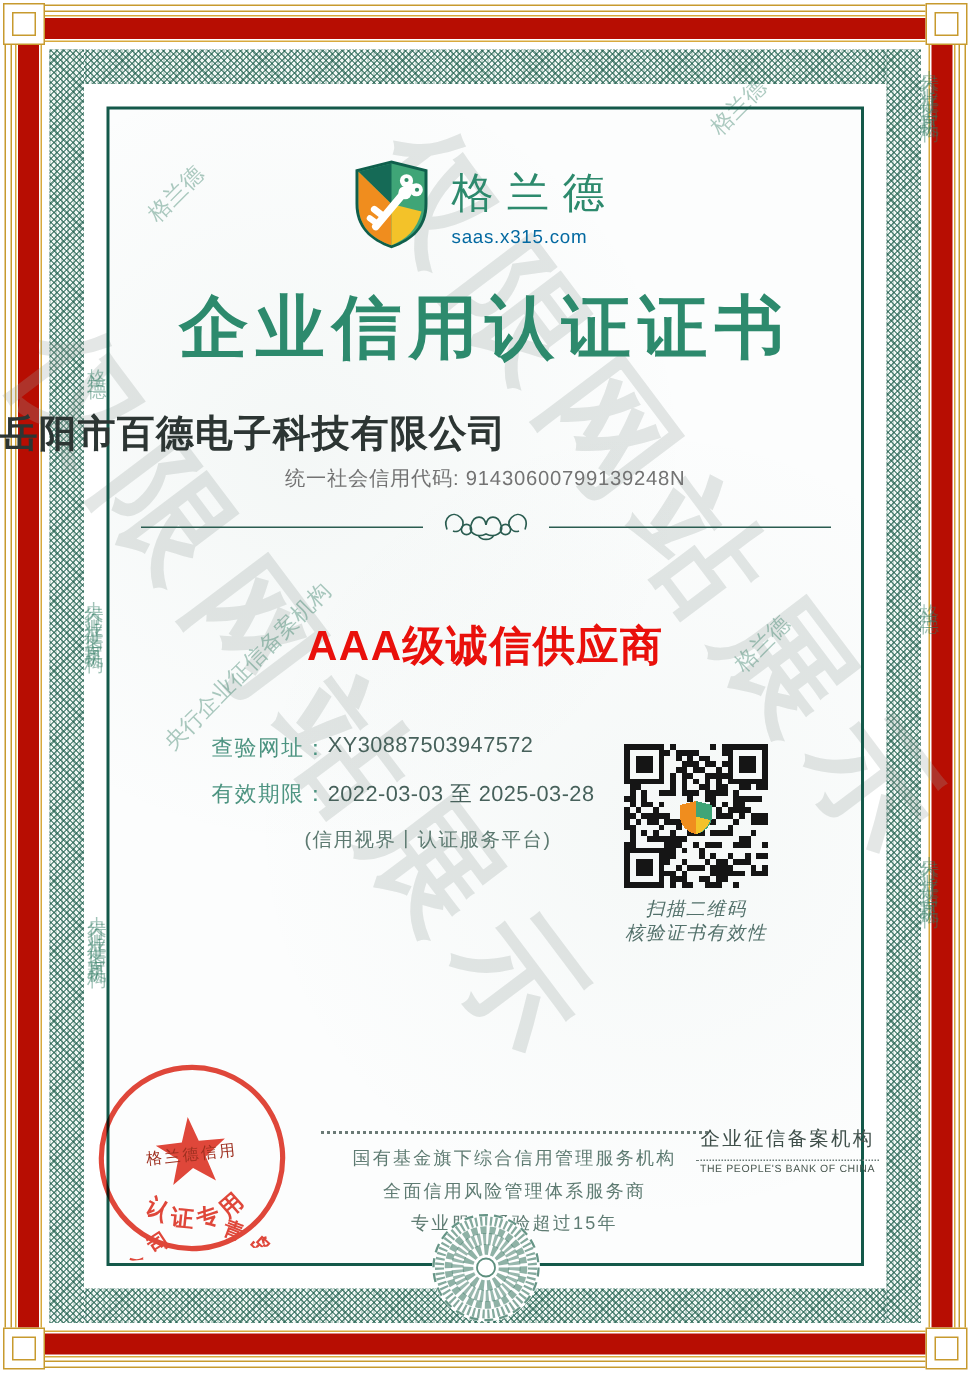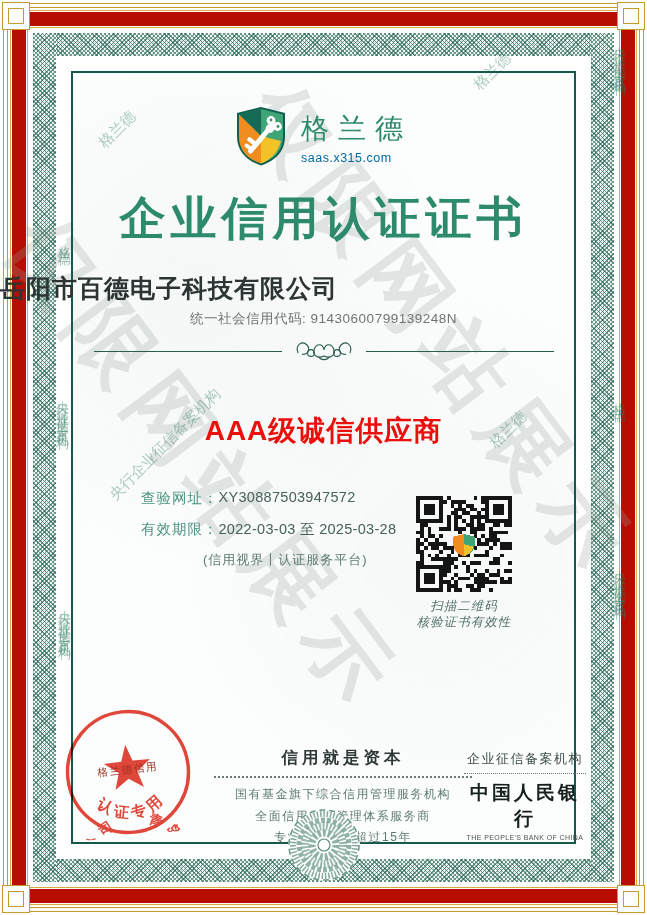--- a/index.html
+++ b/index.html
@@ -529,33 +529,31 @@
       <textPath href="#ringPath" startOffset="14">青岛格兰德信用管理咨询有限公司</textPath>
     </text>
     <polygon fill="#e0392b" points="63,36 68.6,52.2 85.8,52.6 72.1,63 77.1,79.4 63,69.6 48.9,79.4 53.9,63 40.2,52.6 57.4,52.2"></polygon>
     <text x="63" y="64" text-anchor="middle" font-size="10.5" letter-spacing="1.5" fill="#99200f">格兰德信用</text>
     <text font-size="15" font-weight="bold" fill="#e0392b" letter-spacing="4">
       <textPath href="#smilePath" startOffset="50%" text-anchor="middle">认证专用</textPath>
     </text>
   </svg>
 
   <div class="footer-center">
-    <div class="slogan">信用就是资本</div>
     <div class="dotted"></div>
     <div class="footer-lines">
       <div>国有基金旗下综合信用管理服务机构</div>
       <div>全面信用风险管理体系服务商</div>
       <div>专业服务经验超过15年</div>
     </div>
   </div>
 
   <div class="footer-right">
     <div class="bank-label">企业征信备案机构</div>
     <div class="dotted"></div>
-    <div class="bank-name">中国人民银行</div>
     <div class="bank-en">THE PEOPLE'S BANK OF CHINA</div>
   </div>
 
   <svg class="rosette" width="90" height="90" viewBox="0 0 90 90">
     <circle cx="45" cy="45" r="36" fill="#fff"></circle>
     <g fill="none" stroke="#33725d">
       <circle cx="45" cy="45" r="35" stroke-width="1.5" stroke-dasharray="6,4" opacity=".75"></circle>
       <circle cx="45" cy="45" r="31" stroke-width="6" stroke-dasharray="1.5,1.8" opacity=".6"></circle>
       <circle cx="45" cy="45" r="25" stroke-width="5" stroke-dasharray="4,2" opacity=".55"></circle>
       <circle cx="45" cy="45" r="19" stroke-width="8" stroke-dasharray="2,1.5" opacity=".5"></circle>

